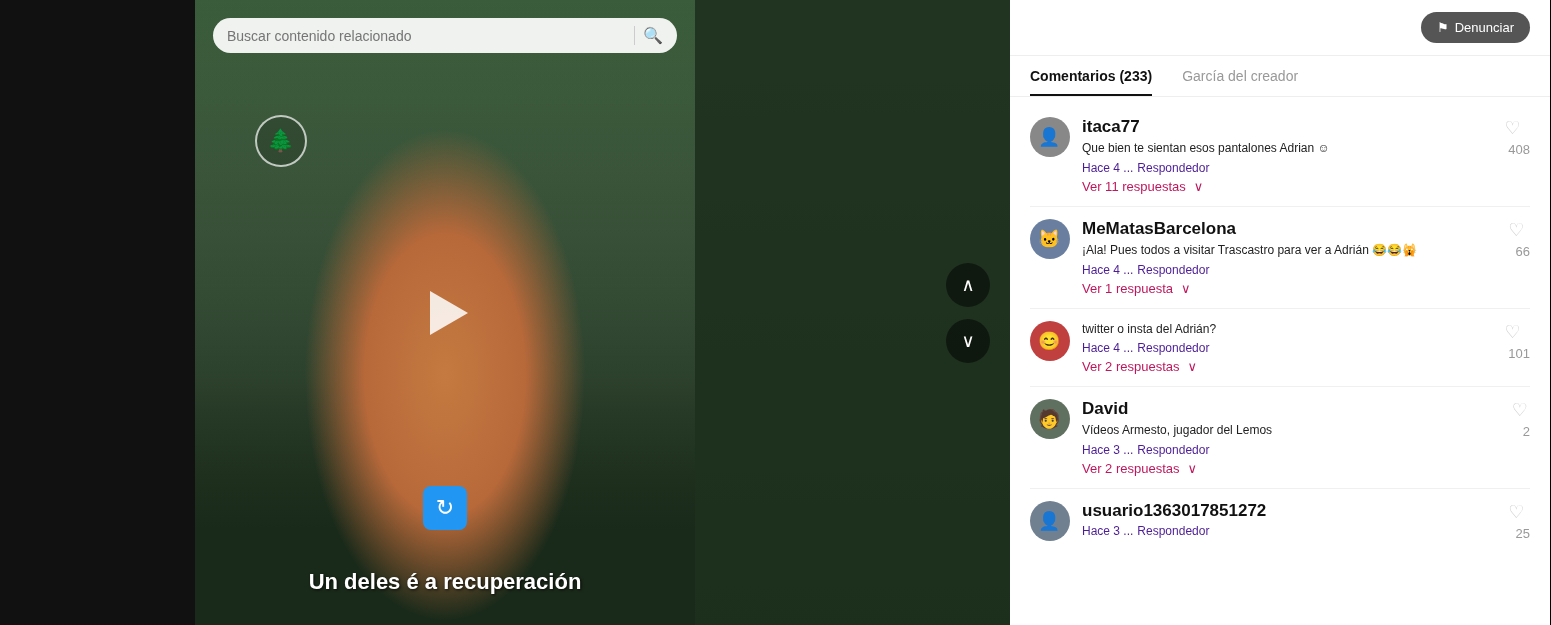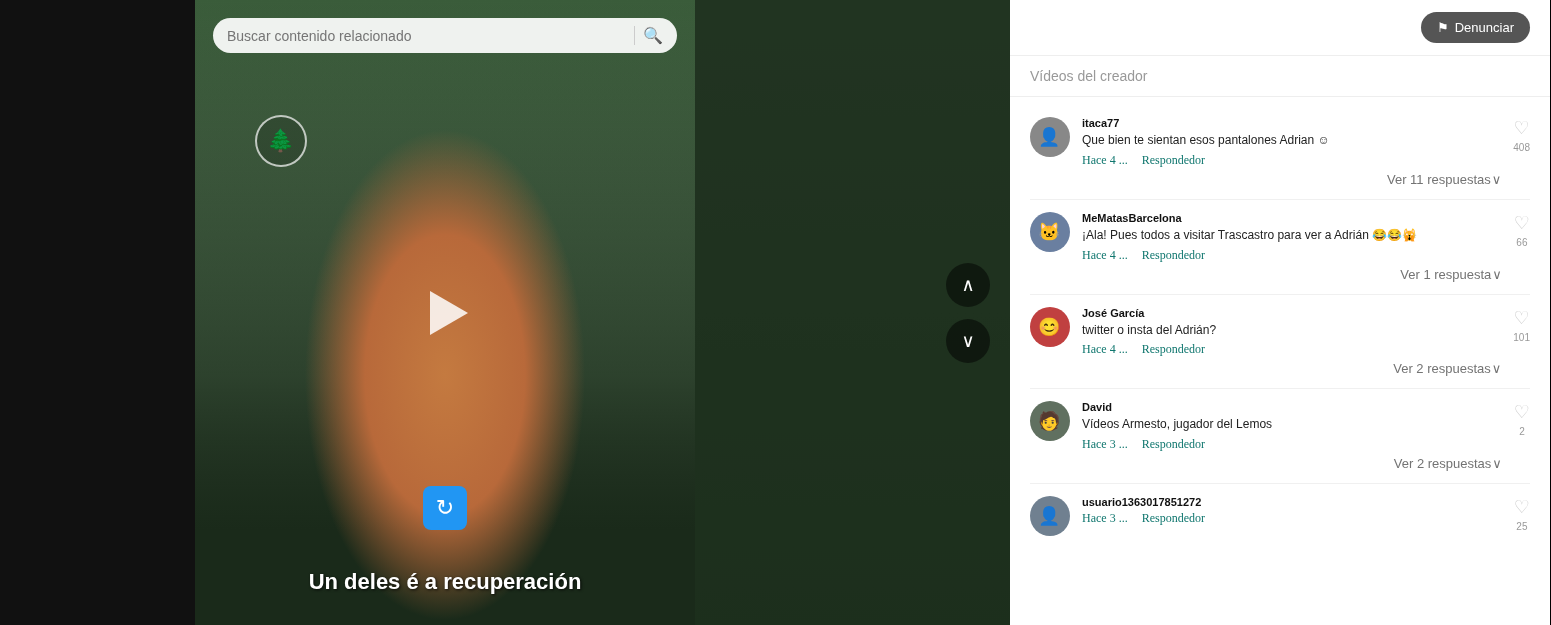--- a/index.html
+++ b/index.html
@@ -280,72 +280,71 @@
     .avatar.jose { background: #c04040; }
     .avatar.david { background: #607060; }
     .avatar.usuario { background: #708090; }
 
     .comment-body {
       flex: 1;
     }
 
     .comment-username {
       font-weight: 700;
-      font-size: 11px;
+      font-size: 17px;
       color: #111;
       margin-bottom: 3px;
     }
 
     .comment-text {
       font-size: 12px;
       color: #222;
       margin-bottom: 4px;
       line-height: 1.4;
     }
 
     .comment-meta {
       display: flex;
       align-items: center;
-      gap: 14px;
+      gap: 4px;
       font-size: 12px;
-      color: #0f766e;
+      color: #4c1d95;
       margin-bottom: 4px;
-      font-family: Liberation Serif, serif;
     }
 
     .comment-meta span { cursor: pointer; }
 
     .comment-replies {
       font-size: 13px;
-      color: #737373;
-      cursor: pointer;
-      display: flex;
-      align-items: center;
-      gap: 1px;
+      color: #be185d;
+      cursor: pointer;
+      display: flex;
+      align-items: center;
+      gap: 8px;
       margin-top: 4px;
-      justify-content: flex-end;
     }
 
     .like-area {
       display: flex;
       flex-direction: column;
       align-items: center;
       gap: 3px;
       flex-shrink: 0;
     }
 
     .heart-icon {
       font-size: 18px;
       cursor: pointer;
       color: #ccc;
     }
 
     .like-count {
-      font-size: 10px;
+      font-size: 13px;
       color: #999;
+      margin-left: 13px;
     }
 
     .divider {
       height: 1px;
       background: #f0f0f0;
       margin: 0 20px;
     }
   </style>
 </head>
 <body>
@@ -383,21 +382,22 @@
 
   <div class="comments-header">
     <div></div>
     <button class="report-btn">
       <span>⚑</span>
       <span>Denunciar</span>
     </button>
   </div>
 
   <div class="tabs-row">
-    <div class="tab">Vídeos del creador</div>
+    <div class="tab active">Comentarios (233)</div>
+    <div class="tab">García del creador</div>
   </div>
 
   <div class="comments-list">
 
     <div class="comment-item">
       <div class="avatar itaca">👤</div>
       <div class="comment-body">
         <div class="comment-username">itaca77</div>
         <div class="comment-text">Que bien te sientan esos pantalones Adrian ☺</div>
         <div class="comment-meta">
@@ -433,21 +433,20 @@
       <div class="like-area">
         <span class="heart-icon">♡</span>
         <span class="like-count">66</span>
       </div>
     </div>
     <div class="divider"></div>
 
     <div class="comment-item">
       <div class="avatar jose">😊</div>
       <div class="comment-body">
-        <div class="comment-username">José García</div>
         <div class="comment-text">twitter o insta del Adrián?</div>
         <div class="comment-meta">
           <span>Hace 4 ...</span>
           <span>Respondedor</span>
         </div>
         <div class="comment-replies">
           <span>Ver 2 respuestas</span>
           <span>∨</span>
         </div>
       </div>

